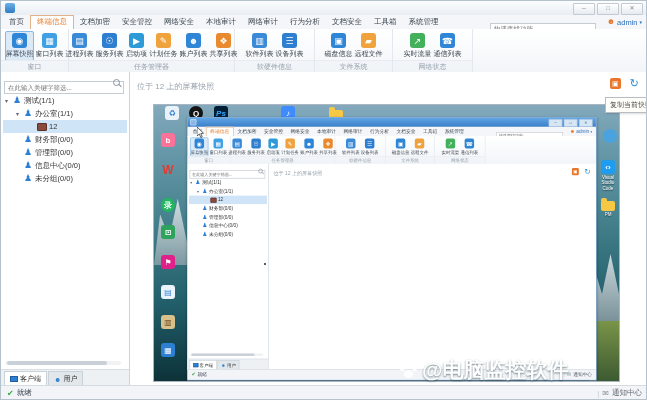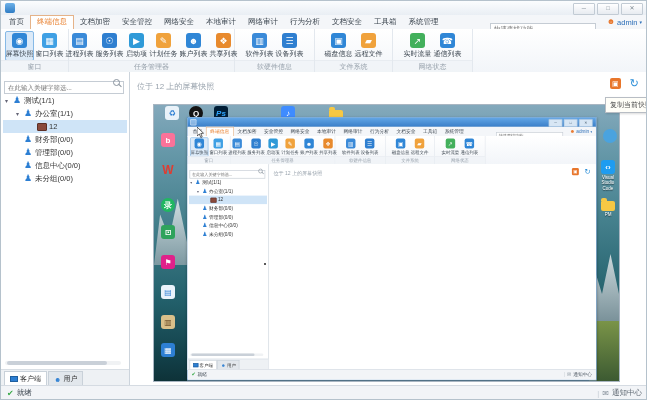--- a/index.html
+++ b/index.html
@@ -727,18 +727,28 @@
       </span>
 
       <span class="dicon" style="left: 442px; top: 92px;">
         <span class="dtile folder" style="background: rgb(247, 200, 68); color: rgb(255, 255, 255);"></span>
         <span class="dlabel">PM</span>
       </span>
     </div>
 
   <div id="tooltip">复制当前快照</div>
 
+  <div id="watermark">
+    <svg width="19" height="19" viewBox="0 0 24 24" fill="#ffffff">
+      <ellipse cx="12" cy="16.5" rx="6" ry="5"></ellipse>
+      <circle cx="4.2" cy="10.5" r="2.6"></circle>
+      <circle cx="9.2" cy="5.8" r="2.6"></circle>
+      <circle cx="14.8" cy="5.8" r="2.6"></circle>
+      <circle cx="19.8" cy="10.5" r="2.6"></circle>
+    </svg>
+    <span>@电脑监控软件</span>
+  </div>
 
   <svg id="cursor" viewBox="0 0 8 11">
     <polygon points="0,0 0,9 2.4,7 3.8,10.5 5.2,9.8 3.8,6.5 6.5,6.2" fill="#ffffff" stroke="#222" stroke-width="0.7"></polygon>
   </svg>
   <span id="dot"></span>
 </div>
 
 </body></html>

